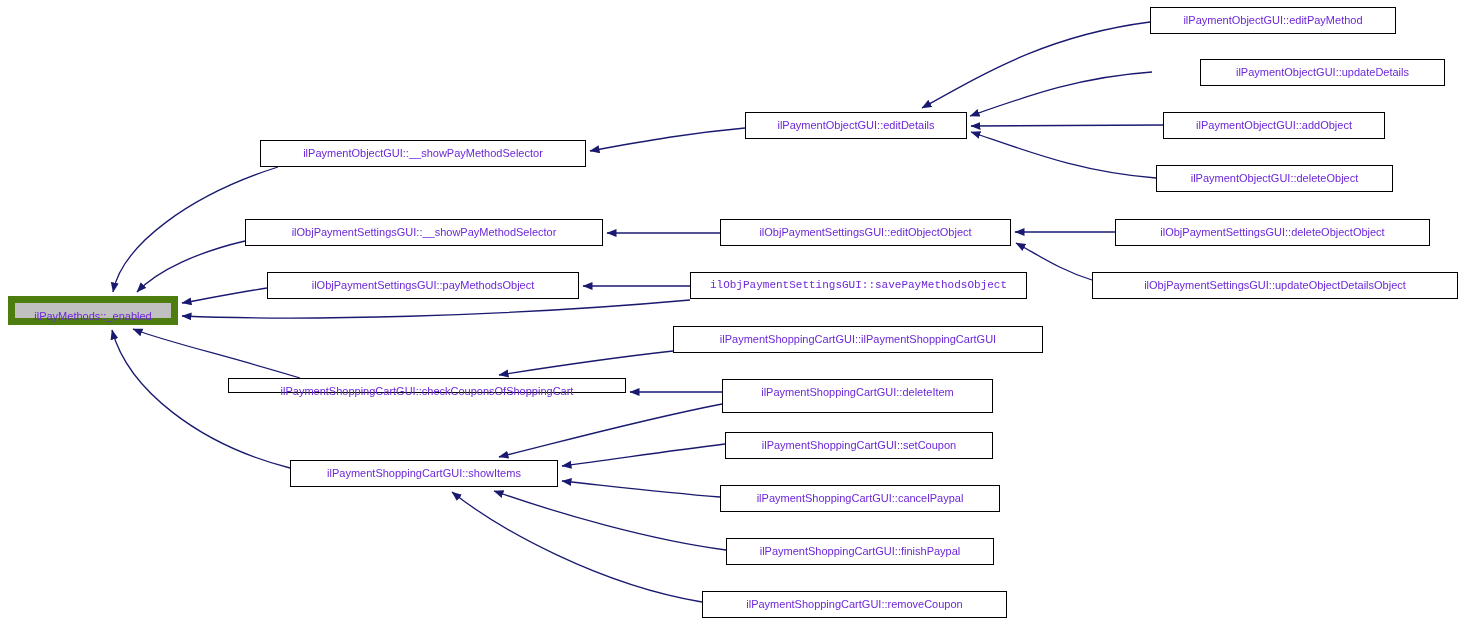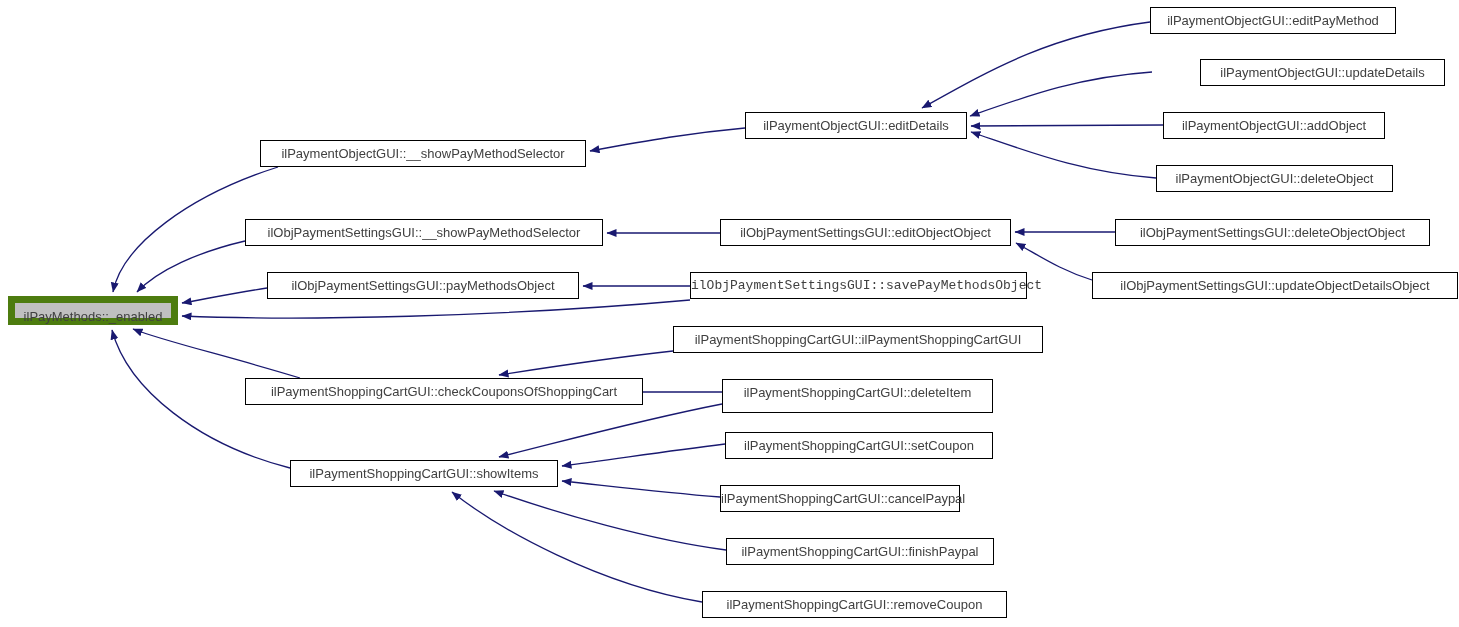--- a/index.html
+++ b/index.html
@@ -9,22 +9,22 @@
     background:#ffffff;
     font-family:"Liberation Sans", sans-serif;
     overflow:hidden;
   }
   .edges-layer{position:absolute;left:0;top:0;width:1459px;height:627px;}
   .node{
     position:absolute;
     box-sizing:border-box;
     background:#ffffff;
     border:1px solid #000000;
-    color:#404040;
-    font-size:13px;
+    color:#6d28d9;
+    font-size:11px;
     line-height:25px;
     text-align:center;
     white-space:nowrap;
     cursor:pointer;
   }
   .node.focus{
     background:#c0c0c0;
     border:7px solid #4d7c0f;
     cursor:default;
   }
@@ -67,29 +67,29 @@
         <path d="M 726,550 C 650,540 560,514 494,491" class="edge" stroke="#191970" marker-end="url(#arrow)"></path>
         <path d="M 702,602 C 600,585 500,530 452,492" class="edge" stroke="#191970" marker-end="url(#arrow)"></path>
         <path d="M 290,468 C 200,445 128,390 112,330" class="edge" stroke="#191970" marker-end="url(#arrow)"></path>
       </g>
   </svg>
   <div id="nodes-layer">
       <div class="node focus" style="left: 8px; top: 296px; width: 170px; height: 29px; line-height: 27px;">ilPayMethods::_enabled</div>
       <div class="node" style="left: 260px; top: 140px; width: 326px; height: 27px; line-height: 25px;">ilPaymentObjectGUI::__showPayMethodSelector</div>
       <div class="node" style="left: 245px; top: 219px; width: 358px; height: 27px; line-height: 25px;">ilObjPaymentSettingsGUI::__showPayMethodSelector</div>
       <div class="node" style="left: 267px; top: 272px; width: 312px; height: 27px; line-height: 25px;">ilObjPaymentSettingsGUI::payMethodsObject</div>
-      <div class="node" style="left: 228px; top: 378px; width: 398px; height: 27px; line-height: 25px; margin-left: 17px;">ilPaymentShoppingCartGUI::checkCouponsOfShoppingCart</div>
+      <div class="node" style="left: 228px; top: 378px; width: 398px; height: 15px; line-height: 25px;">ilPaymentShoppingCartGUI::checkCouponsOfShoppingCart</div>
       <div class="node" style="left: 290px; top: 460px; width: 268px; height: 27px; line-height: 25px;">ilPaymentShoppingCartGUI::showItems</div>
       <div class="node" style="left: 745px; top: 112px; width: 222px; height: 27px; line-height: 25px;">ilPaymentObjectGUI::editDetails</div>
       <div class="node" style="left: 720px; top: 219px; width: 291px; height: 27px; line-height: 25px;">ilObjPaymentSettingsGUI::editObjectObject</div>
       <div class="node" style="left: 690px; top: 272px; width: 337px; height: 27px; line-height: 25px; font-family: Liberation Mono, monospace;">ilObjPaymentSettingsGUI::savePayMethodsObject</div>
       <div class="node" style="left: 673px; top: 326px; width: 370px; height: 27px; line-height: 25px;">ilPaymentShoppingCartGUI::ilPaymentShoppingCartGUI</div>
       <div class="node" style="left: 722px; top: 379px; width: 271px; height: 34px; line-height: 25px;">ilPaymentShoppingCartGUI::deleteItem</div>
       <div class="node" style="left: 725px; top: 432px; width: 268px; height: 27px; line-height: 25px;">ilPaymentShoppingCartGUI::setCoupon</div>
-      <div class="node" style="left: 720px; top: 485px; width: 240px; height: 27px; line-height: 25px;">ilPaymentShoppingCartGUI::cancelPaypal</div>
+      <div class="node" style="left: 720px; top: 485px; width: 280px; height: 27px; line-height: 25px;">ilPaymentShoppingCartGUI::cancelPaypal</div>
       <div class="node" style="left: 726px; top: 538px; width: 268px; height: 27px; line-height: 25px;">ilPaymentShoppingCartGUI::finishPaypal</div>
       <div class="node" style="left: 702px; top: 591px; width: 305px; height: 27px; line-height: 25px;">ilPaymentShoppingCartGUI::removeCoupon</div>
       <div class="node" style="left: 1150px; top: 7px; width: 246px; height: 27px; line-height: 25px;">ilPaymentObjectGUI::editPayMethod</div>
       <div class="node" style="left: 1152px; top: 59px; width: 245px; height: 27px; line-height: 25px; margin-left: 48px;">ilPaymentObjectGUI::updateDetails</div>
       <div class="node" style="left: 1163px; top: 112px; width: 222px; height: 27px; line-height: 25px;">ilPaymentObjectGUI::addObject</div>
       <div class="node" style="left: 1156px; top: 165px; width: 237px; height: 27px; line-height: 25px;">ilPaymentObjectGUI::deleteObject</div>
       <div class="node" style="left: 1115px; top: 219px; width: 315px; height: 27px; line-height: 25px;">ilObjPaymentSettingsGUI::deleteObjectObject</div>
       <div class="node" style="left: 1092px; top: 272px; width: 366px; height: 27px; line-height: 25px;">ilObjPaymentSettingsGUI::updateObjectDetailsObject</div>
     </div>
 </div>

